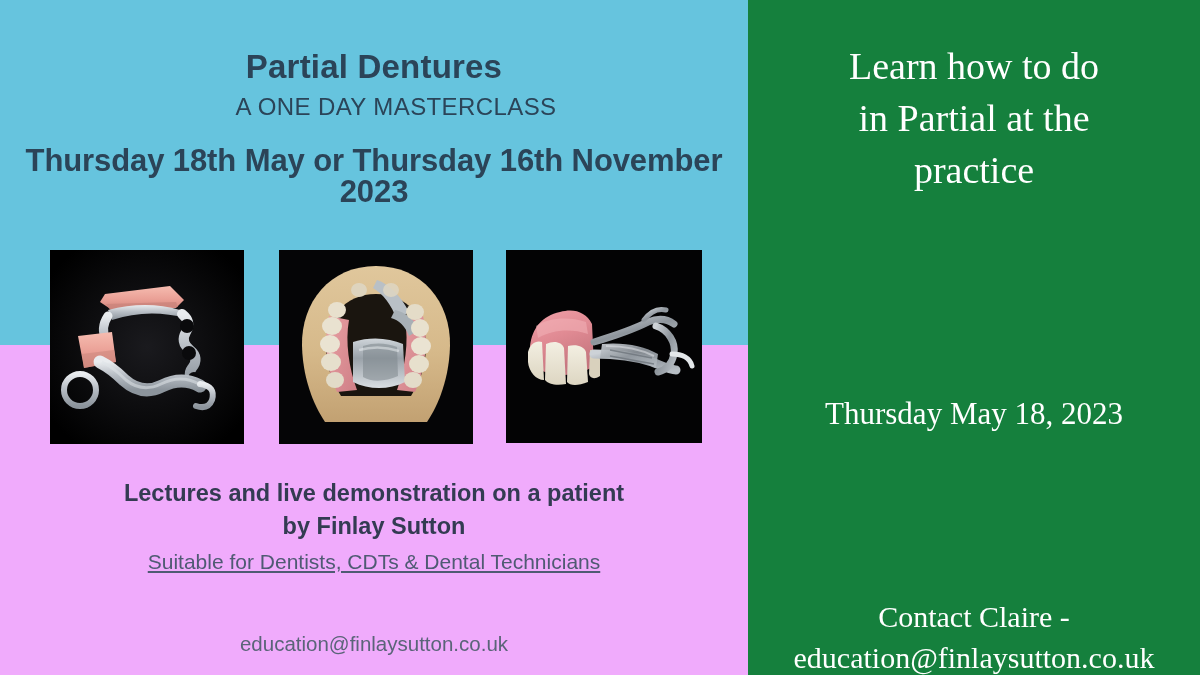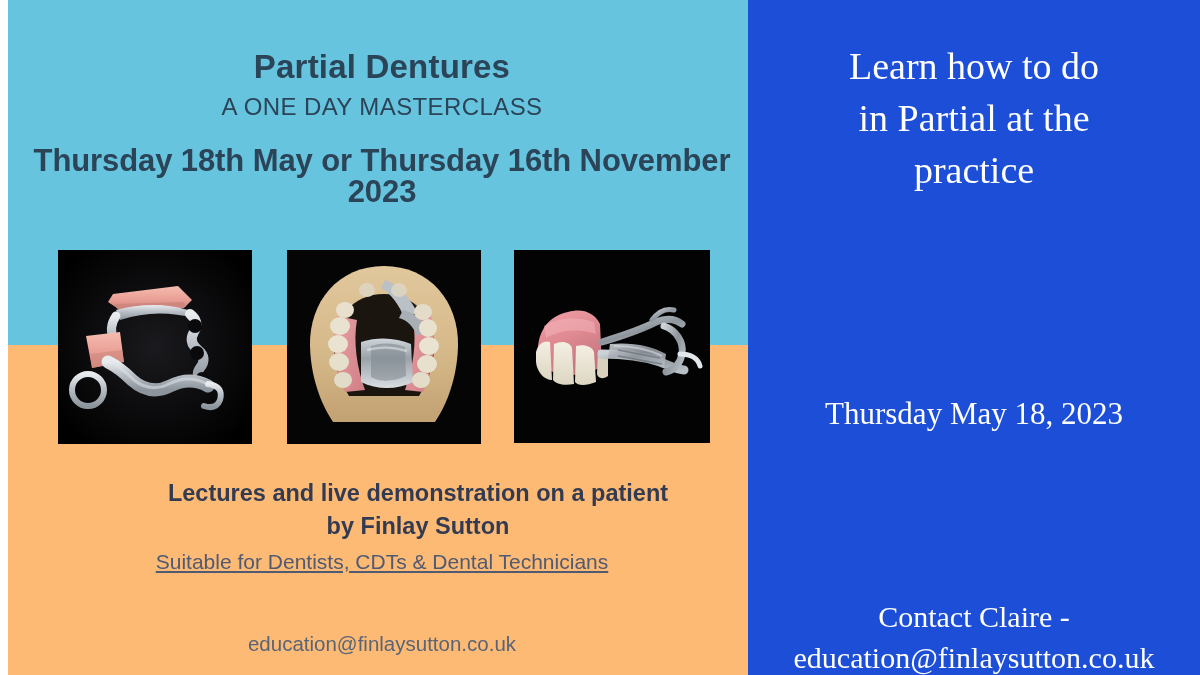--- a/index.html
+++ b/index.html
@@ -12,24 +12,24 @@
     width: 1200px;
     height: 675px;
     overflow: hidden;
     font-family: "Liberation Sans", sans-serif;
     background: #ffffff;
   }
 
   
   #left-panel {
     position: absolute;
-    left: 8px; top: 0;
+    left: 0; top: 0;
     width: 748px;
     height: 675px;
-    background: #fdba74;
+    background: #f0abfc;
   }
   #teal-band {
     position: absolute;
     left: 0; top: 0;
     width: 748px;
     height: 345px;
     background: #66c4de;
   }
 
   .title-block {
@@ -43,20 +43,21 @@
     top: 48px;
     font-size: 33px;
     font-weight: bold;
     letter-spacing: 0.2px;
   }
   #subheadline {
     top: 93px;
     font-size: 24px;
     font-weight: normal;
     letter-spacing: 0.4px;
+    padding-left: 22px;
   }
   #dates {
     top: 145px;
     font-size: 31px;
     font-weight: bold;
     line-height: 31px;
     letter-spacing: -0.1px;
   }
   #dates .date-line { display: block; }
 
@@ -86,21 +87,20 @@
     left: 0;
     width: 748px;
     text-align: center;
   }
   #lecture-line {
     top: 477px;
     font-size: 23.5px;
     font-weight: bold;
     line-height: 33px;
     color: #333b52;
-    margin-left: 36px;
   }
   #lecture-line .l { display: block; }
   #suitable-line {
     top: 550px;
     font-size: 21px;
     font-weight: normal;
     color: #4f5a73;
     text-decoration: underline;
   }
   #email-left {
@@ -109,21 +109,21 @@
     font-weight: normal;
     color: #5a6478;
   }
 
   
   #right-panel {
     position: absolute;
     left: 748px; top: 0;
     width: 452px;
     height: 675px;
-    background: #1d4ed8;
+    background: #15803d;
     color: #ffffff;
     font-family: "Liberation Serif", serif;
   }
   .right-block {
     position: absolute;
     left: 12px;
     width: 428px;
     text-align: center;
   }
   #right-headline {

